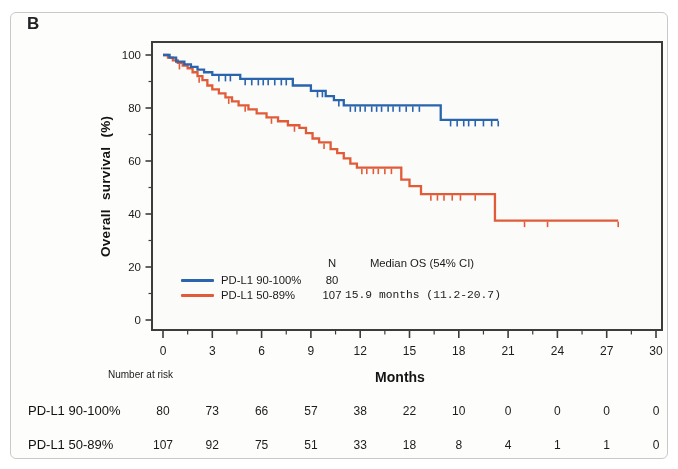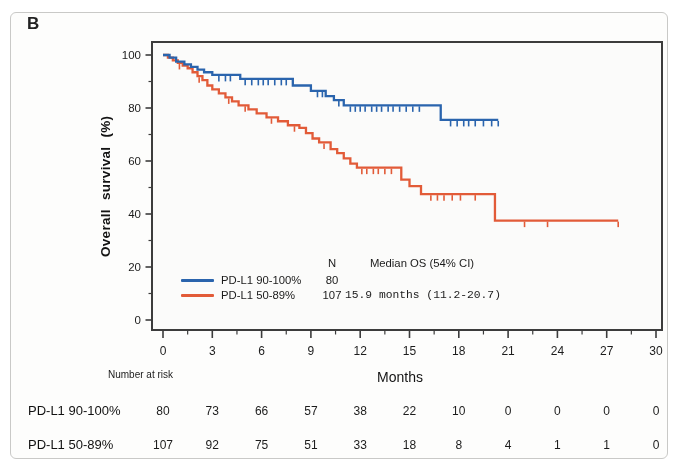--- a/index.html
+++ b/index.html
@@ -5,21 +5,21 @@
   html,body{margin:0;padding:0;background:#ffffff;}
   body{font-family:"Liberation Sans", sans-serif; -webkit-font-smoothing:antialiased;}
   #stage{position:relative;width:678px;height:469px;background:#ffffff;overflow:hidden;}
   .card{position:absolute;left:10px;top:12px;width:656px;height:445px;background:#fdfdfc;
         border:1px solid #c9c9c7;border-radius:6px;}
   .panel-label{position:absolute;left:27px;top:14px;font-size:17px;font-weight:600;color:#222;}
   .abs{position:absolute;}
   .ylab{left:95px;top:42px;height:288px;width:20px;display:flex;align-items:center;justify-content:center;
         writing-mode:vertical-rl;transform:rotate(180deg);font-weight:bold;font-size:13.5px;color:#141414;
         word-spacing:5px;letter-spacing:0.3px;white-space:nowrap;}
-  .xlab{left:145px;top:369px;width:510px;text-align:center;font-weight:normal;font-size:14px;color:#141414;}
+  .xlab{left:145px;top:369px;width:510px;text-align:center;font-weight:bold;font-size:14px;color:#141414;}
   .leg{font-size:11.3px;color:#1b1b1b;line-height:12px;white-space:nowrap;}
   .leg.center{text-align:center;}
   .swatch{height:3px;border-radius:1px;}
   .risk-title{left:60px;top:369px;width:113px;text-align:right;font-size:10px;color:#1b1b1b;}
   .risk-label{left:28px;width:130px;font-size:13px;color:#111;white-space:nowrap;}
   svg{position:absolute;left:0;top:0;}
   .ital{font-style:italic;}
 </style>
 </head>
 <body>

